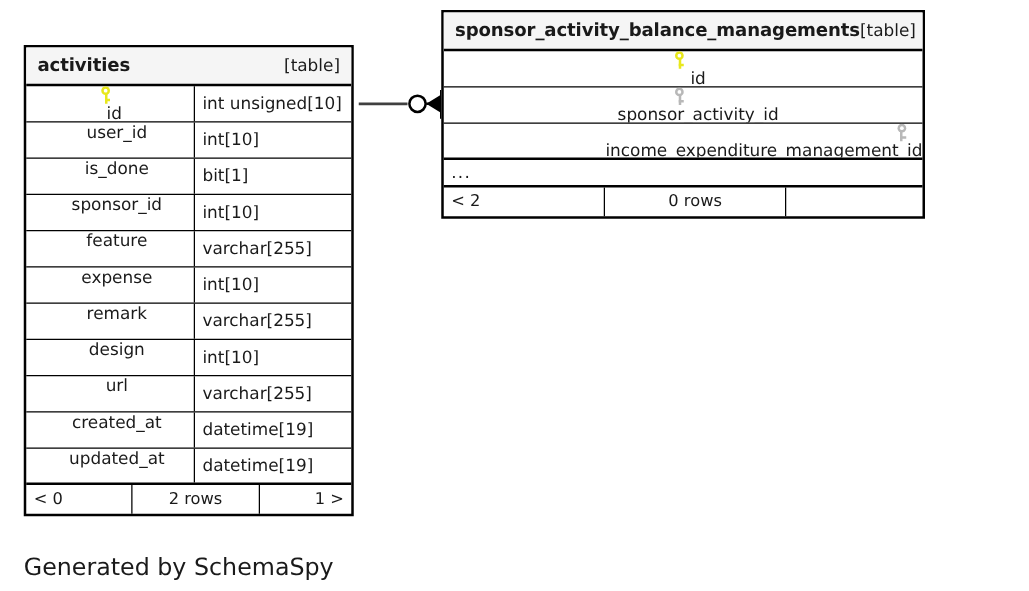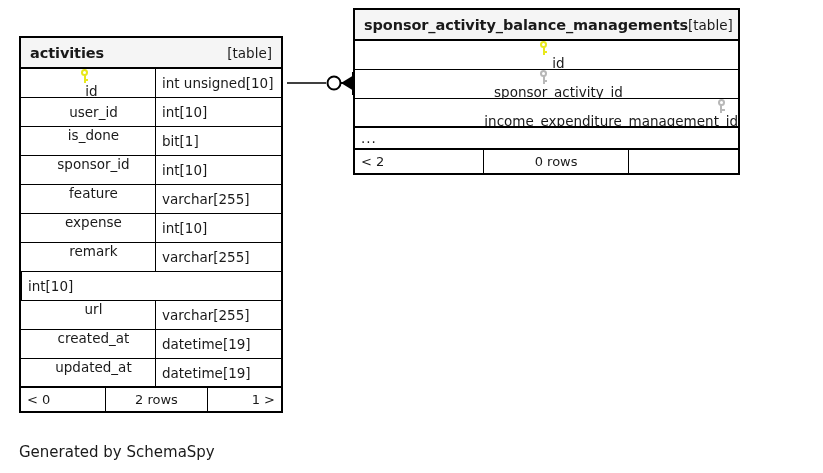--- a/index.html
+++ b/index.html
@@ -161,21 +161,21 @@
   .foot-right  { justify-content: flex-end; border-left: 1.6px solid #000000; }
 
   
   .connector { position: absolute; left: 0; top: 0; }
 
   
   .caption {
     position: absolute;
     left: 19px;
     top: 443px;
-    font-size: 15px;
+    font-size: 19px;
     color: #1a1a1a;
     white-space: nowrap;
   }
 </style>
 </head>
 <body>
 
 <div class="diagram">
 
   <svg class="connector" width="823" height="473" aria-hidden="true">
@@ -205,21 +205,21 @@
               <span class="shaft"></span>
               <span class="tooth"></span>
             </span>
         </span>
         <span>id</span>
       </div>
       <div class="cell-type" style="width:128px;">int unsigned[10]</div>
     </div>
 
     <div class="col-row">
-      <div class="cell-name" style="width:136px;justify-content:center;">
+      <div class="cell-name" style="width:136px;">
         <span class="key-slot"></span>
         <span class="name-indent">user_id</span>
       </div>
       <div class="cell-type" style="width:128px;">int[10]</div>
     </div>
 
     <div class="col-row">
       <div class="cell-name" style="width:136px;">
         <span class="key-slot"></span>
         <span class="name-indent">is_done</span>
@@ -253,20 +253,24 @@
 
     <div class="col-row">
       <div class="cell-name" style="width:136px;">
         <span class="key-slot"></span>
         <span class="name-indent">remark</span>
       </div>
       <div class="cell-type" style="width:128px;">varchar[255]</div>
     </div>
 
     <div class="col-row">
+      <div class="cell-name" style="width:136px;">
+        <span class="key-slot"></span>
+        <span class="name-indent">design</span>
+      </div>
       <div class="cell-type" style="width:128px;">int[10]</div>
     </div>
 
     <div class="col-row">
       <div class="cell-name" style="width:136px;">
         <span class="key-slot"></span>
         <span class="name-indent">url</span>
       </div>
       <div class="cell-type" style="width:128px;">varchar[255]</div>
     </div>

